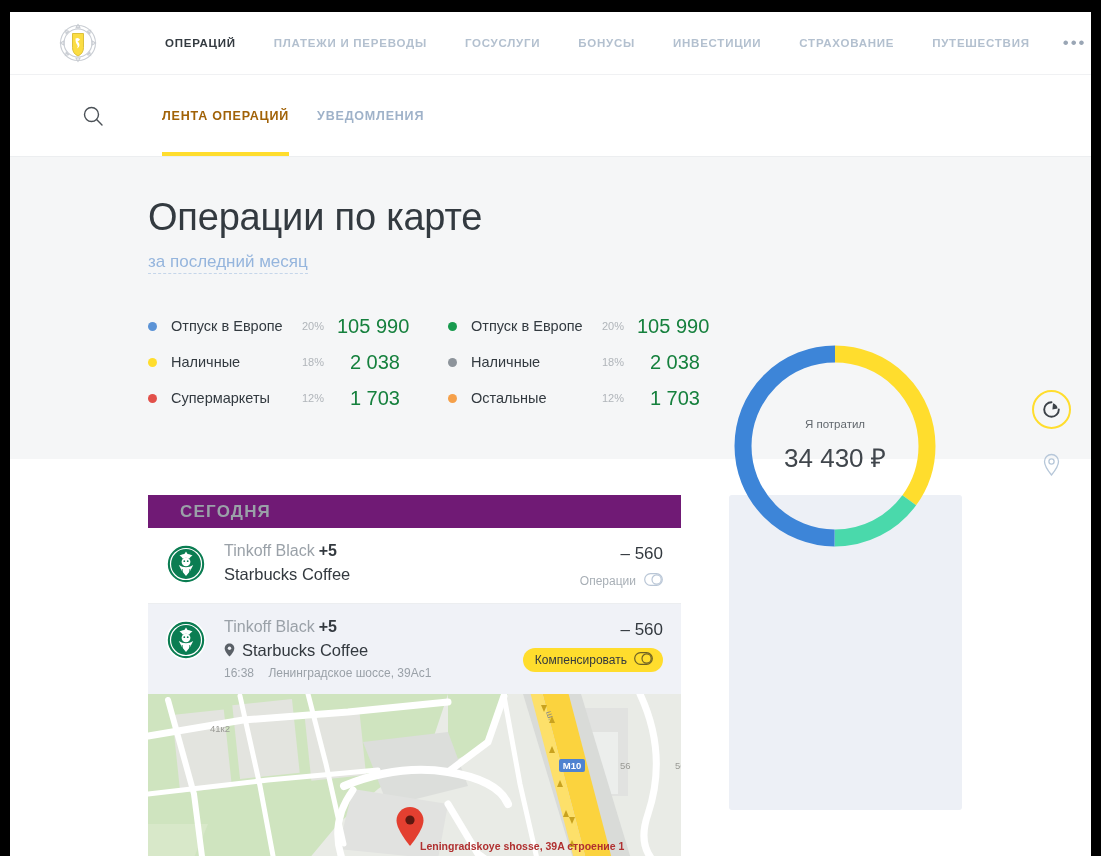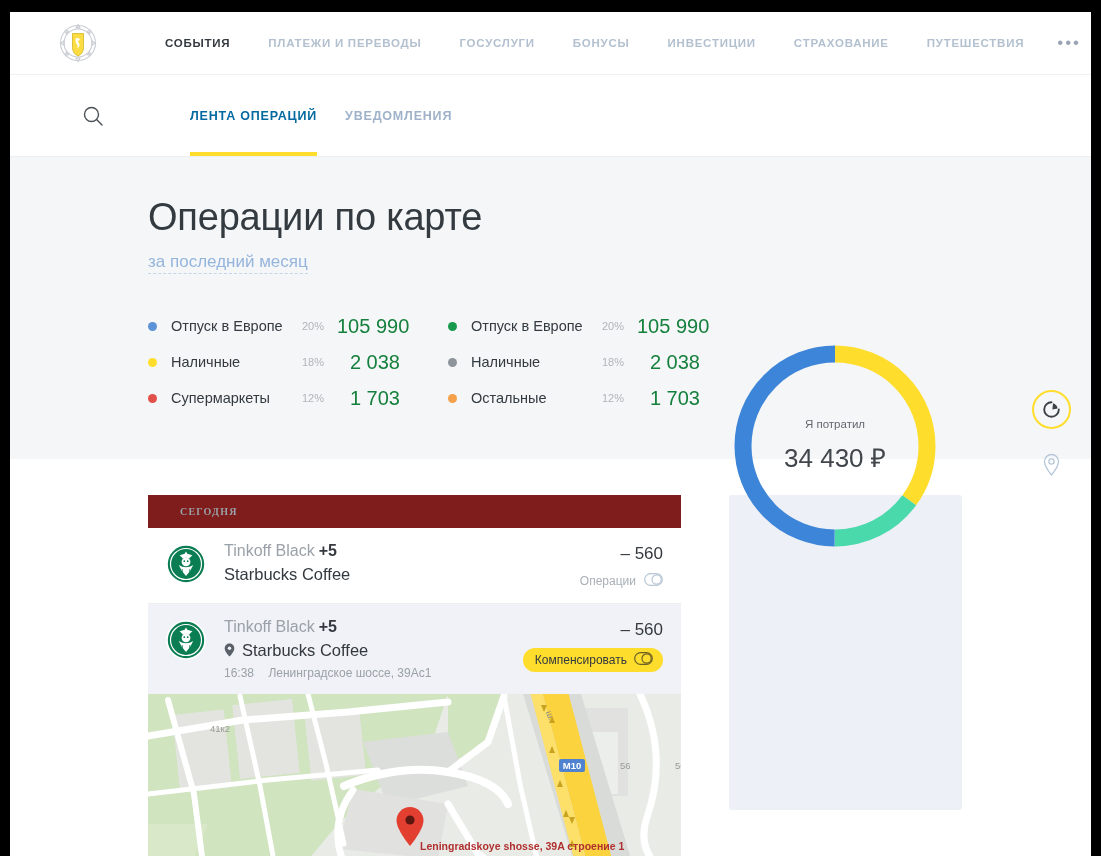--- a/index.html
+++ b/index.html
@@ -82,21 +82,21 @@
     color: #9fb2c9;
     height: 100%;
     display: flex;
     align-items: center;
     padding: 0 0 0 0;
     margin-right: 28px;
     position: relative;
     cursor: pointer;
     white-space: nowrap;
   }
-  .subtab.active { color: #0369a1; margin-left: 28px; }
+  .subtab.active { color: #a16207; }
   .subtab.active::after {
     content: "";
     position: absolute;
     left: 0; right: 0; bottom: 0;
     height: 4px;
     background: #ffdd2d;
   }
 
   
   .summary {
@@ -201,30 +201,29 @@
 
   
   .feed-area {
     display: flex;
     padding: 36px 0 0 138px;
     background: #ffffff;
     height: 397px;
   }
   .feed { width: 533px; flex: 0 0 533px; }
   .feed-day-header {
-    background: #7f1d1d;
+    background: #701a75;
     height: 33px;
     display: flex;
     align-items: center;
     padding-left: 32px;
-    font-size: 10px;
+    font-size: 17px;
     letter-spacing: 1.2px;
     color: #9aa1a8;
     font-weight: bold;
-    font-family: Liberation Serif, serif;
   }
   .txn {
     display: flex;
     padding: 14px 18px 14px 18px;
     position: relative;
     cursor: pointer;
   }
   .txn.selected { background: #f0f2f7; }
   .txn.plain { border-bottom: 1px solid #eceef0; }
   .txn-logo { width: 40px; height: 40px; flex: 0 0 40px; margin-right: 18px; margin-top: 2px; }
@@ -334,21 +333,21 @@
           <path d="M35.6 10.4 L32.4 11.2 L34.8 13.6 Z"></path>
           <path d="M10.4 35.6 L11.2 32.4 L13.6 34.8 Z"></path>
           <path d="M35.6 35.6 L34.8 32.4 L32.4 34.8 Z"></path>
         </g>
         <path d="M17.5 13.5 h11 v14 q0 6 -5.5 8.5 q-5.5 -2.5 -5.5 -8.5 z" fill="#fbdd43" stroke="#d8bb30" stroke-width="0.9"></path>
         <path d="M20.5 18.5 q3 -1.5 4.5 1 q-1 1.5 -2.5 2 q2 1 2 3.5 q0 2.5 -2.5 3.5 q1.5 -2.5 0 -4 q-1.5 -1.5 -1.5 -6z" fill="#ffffff"></path>
         <circle cx="23" cy="6.5" r="1.4" fill="none" stroke="#c9cdd3" stroke-width="1"></circle>
       </svg>
     </div>
     <div class="nav-items">
-      <div class="nav-item active">СОБЫТИЯ</div>
+      <div class="nav-item active">ОПЕРАЦИЙ</div>
       <div class="nav-item">ПЛАТЕЖИ И ПЕРЕВОДЫ</div>
       <div class="nav-item">ГОСУСЛУГИ</div>
       <div class="nav-item">БОНУСЫ</div>
       <div class="nav-item">ИНВЕСТИЦИИ</div>
       <div class="nav-item">СТРАХОВАНИЕ</div>
       <div class="nav-item">ПУТЕШЕСТВИЯ</div>
       <div class="nav-more">•••</div>
     </div>
   </div>
 

